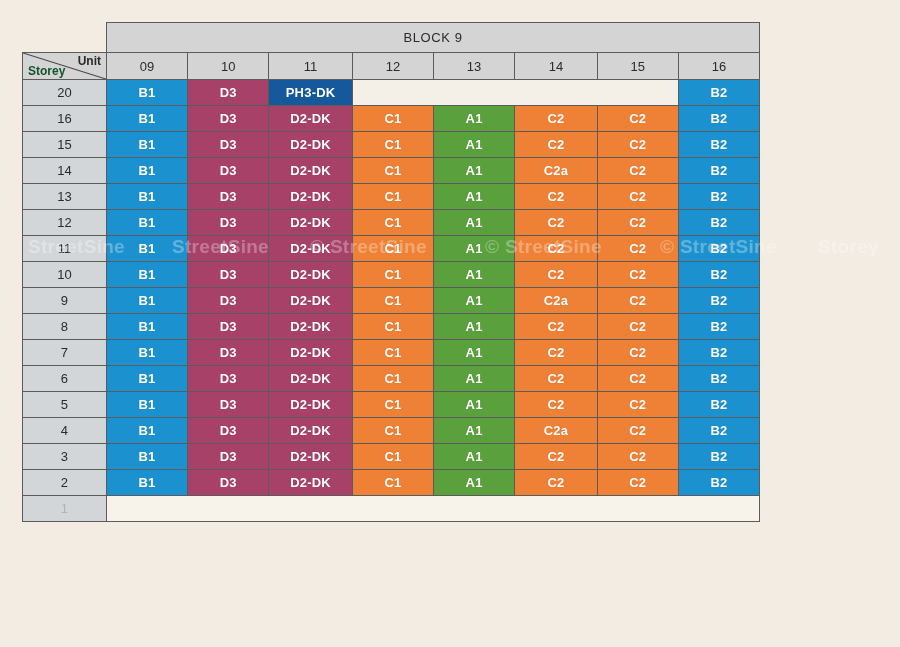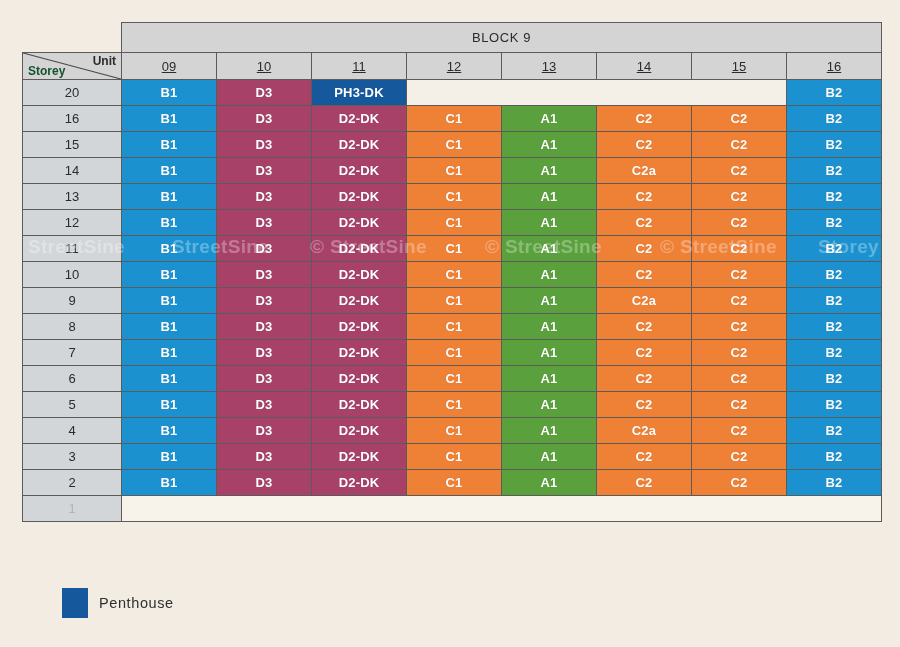--- a/index.html
+++ b/index.html
@@ -30,21 +30,21 @@
     color: rgba(255,255,255,0.30);
     white-space: nowrap;
     letter-spacing: 0.3px;
   }
 
   
   #chart-area {
     position: absolute;
     left: 0;
     top: 0;
-    width: 900px;
+    width: 760px;
     height: 647px;
   }
 
   
   .grid-wrap {
     position: absolute;
     left: 22px;
     top: 22px;
   }
   table.unit-grid {
@@ -81,21 +81,20 @@
     border: none !important;
   }
 
   
   .unit-head {
     height: 27px;
     background: #d4d4d4;
     color: #2b2b2b;
     font-size: 14px;
     font-weight: normal;
-    text-decoration: underline;
   }
 
   
   .diag-cell {
     position: relative;
     background: #d4d4d4;
     height: 27px;
     overflow: hidden;
   }
   .diag-cell .diag-line {
@@ -399,19 +398,15 @@
   <div class="watermark-layer" id="watermark-layer">
       <div class="wm" style="left: 28px; top: 236px;">StreetSine</div>
       <div class="wm" style="left: 172px; top: 236px;">StreetSine</div>
       <div class="wm" style="left: 310px; top: 236px;">© StreetSine</div>
       <div class="wm" style="left: 485px; top: 236px;">© StreetSine</div>
       <div class="wm" style="left: 660px; top: 236px;">© StreetSine</div>
       <div class="wm" style="left: 818px; top: 236px;">Storey</div>
     </div>
 
   <div class="legend" id="legend">
-      <div class="legend-item">
-        <span class="legend-swatch" style="background: rgb(21, 89, 156);"></span>
-        <span class="legend-label">Penthouse</span>
-      </div>
     </div>
 
 </div>
 
 </body></html>

